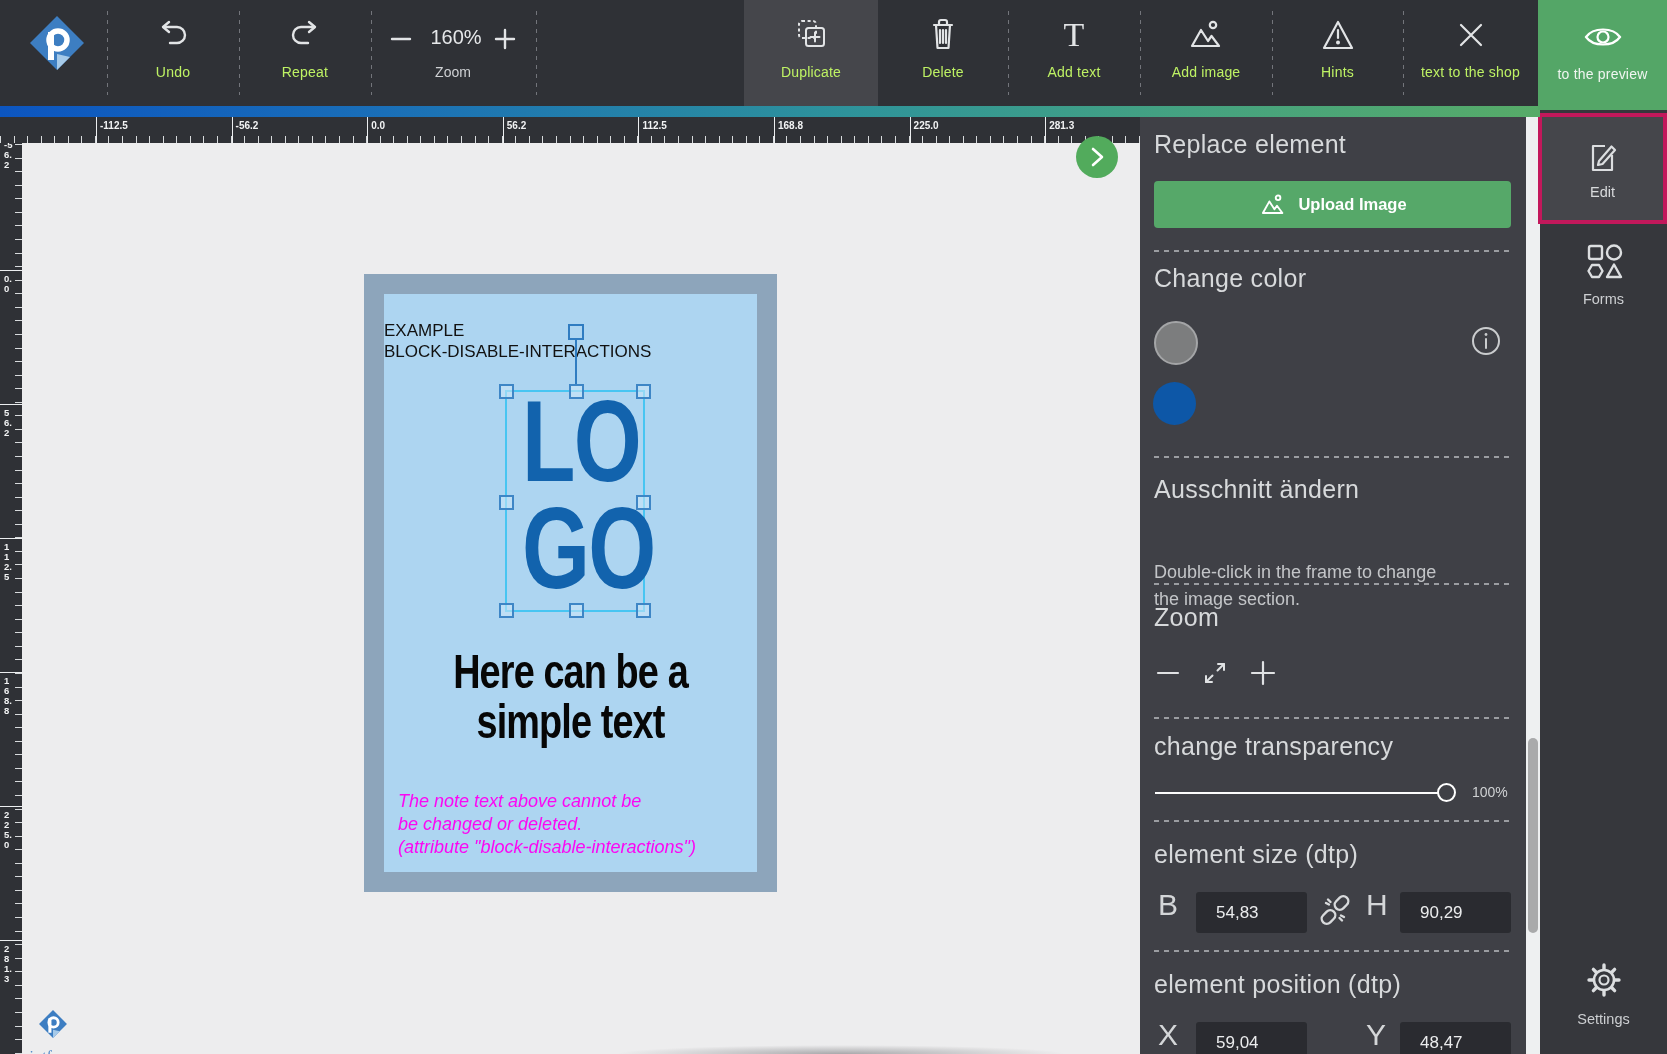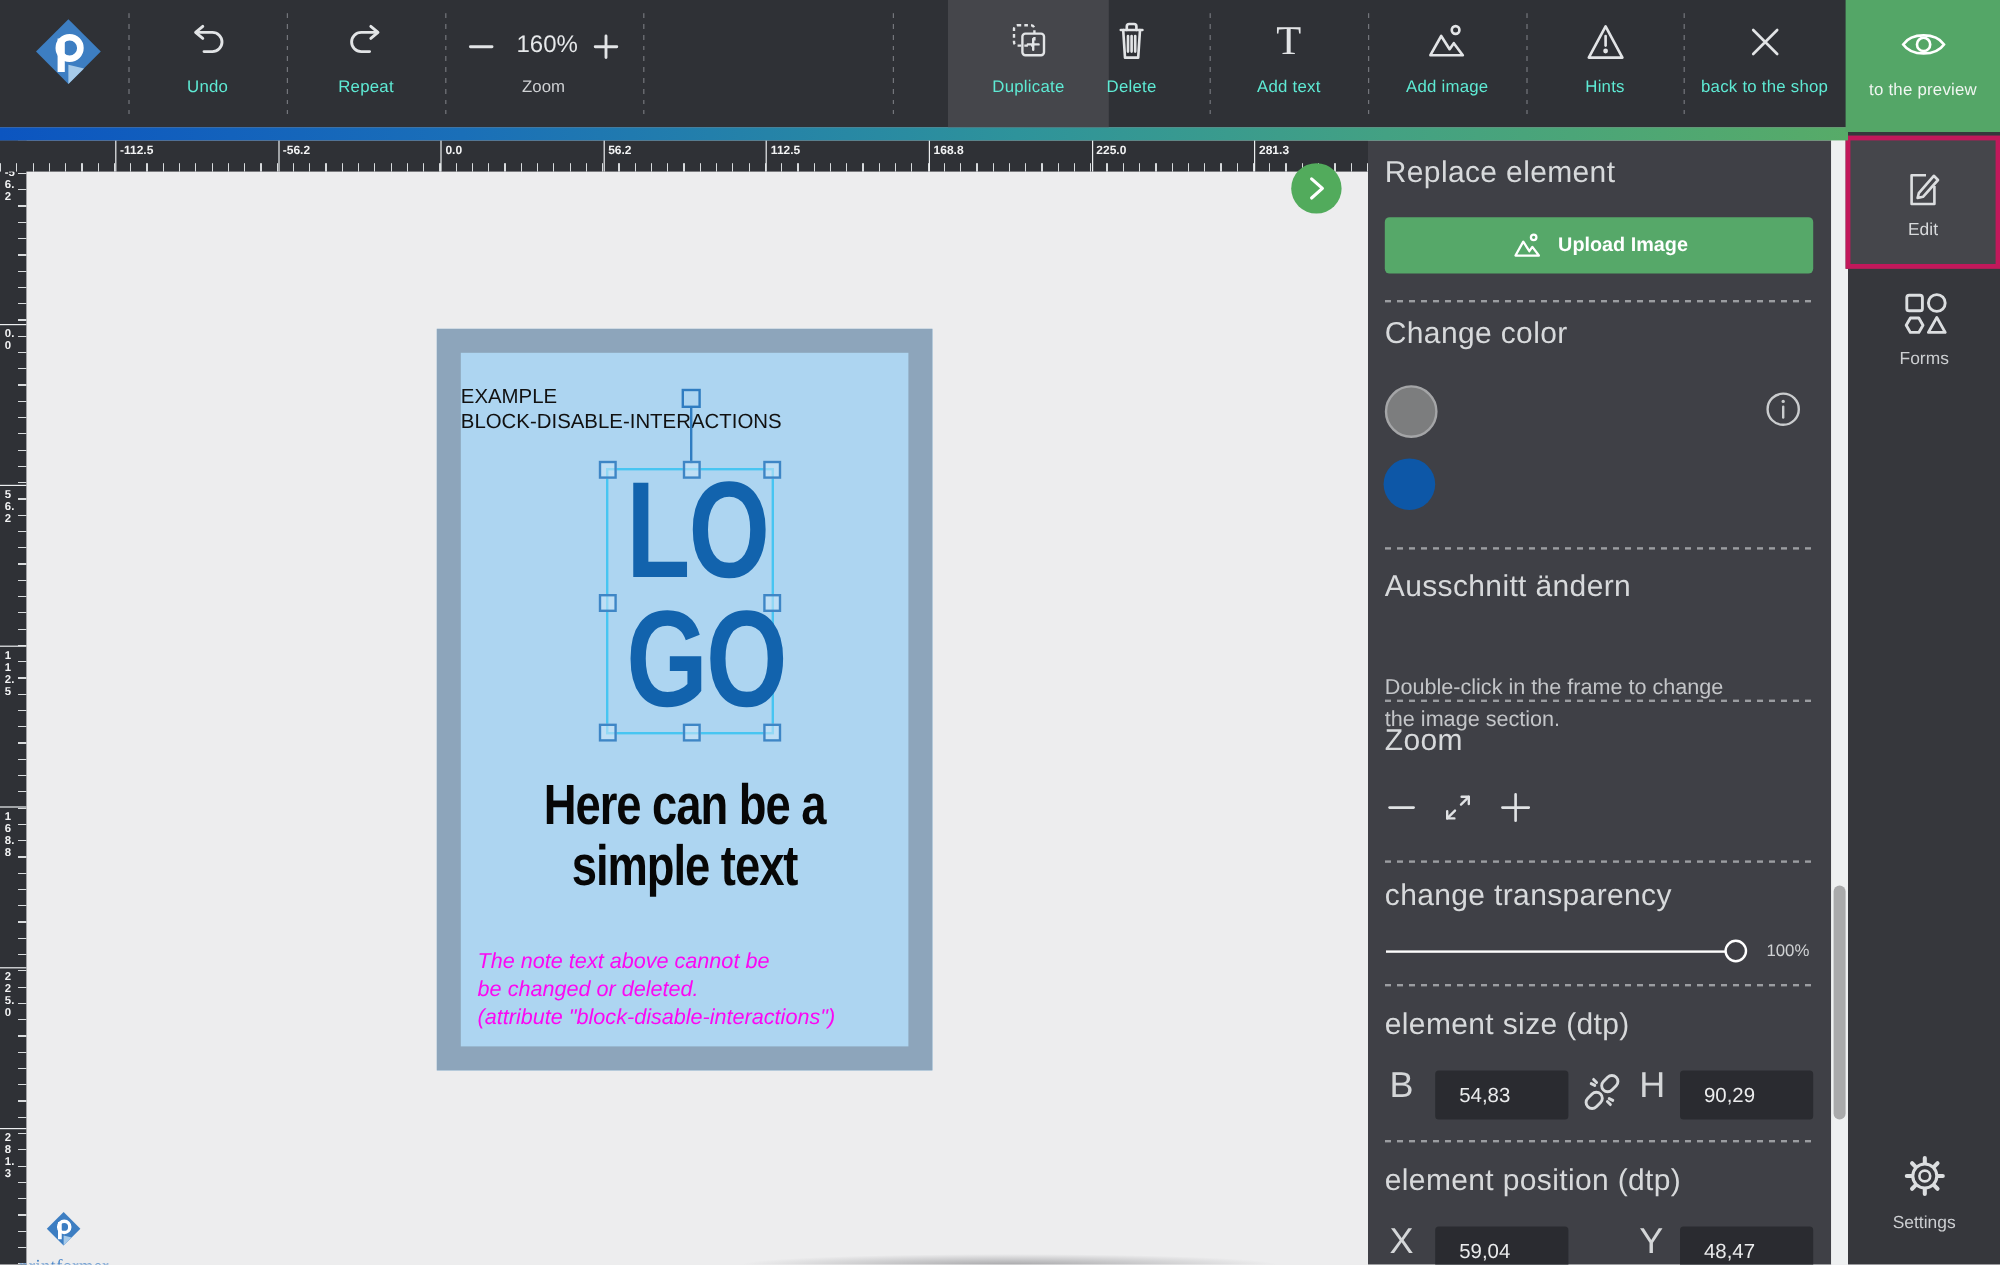--- a/index.html
+++ b/index.html
@@ -5,21 +5,21 @@
   * { margin:0; padding:0; box-sizing:border-box; }
   html,body { width:1667px; height:1054px; background:#ededee; font-family:"Liberation Sans",sans-serif; }
   #app { position:relative; width:1667px; height:1054px; overflow:hidden; background:#ededee; }
 
   
   .toolbar { position:absolute; left:0; top:0; width:1667px; height:106px; background:#2f3136; z-index:30; }
   .tdiv { position:absolute; top:11px; bottom:11px; width:1px;
           background-image:repeating-linear-gradient(180deg,#73757b 0 4px,transparent 4px 9px); }
   .tbtn { position:absolute; top:0; height:106px; text-align:center; cursor:pointer; }
   .tbtn .ico { position:absolute; left:0; right:0; top:14px; height:42px; display:flex; align-items:center; justify-content:center; color:#e2e4e6; }
-  .tbtn .lbl { position:absolute; left:0; right:0; top:64px; font-size:14px; color:#5eead4; letter-spacing:.2px; }
+  .tbtn .lbl { position:absolute; left:0; right:0; top:64px; font-size:14px; color:#bef264; letter-spacing:.2px; }
   .tbtn.active { background:#45464b; }
   .tbtn.preview { background:#54a667; }
   .tbtn.preview .lbl { color:#f0f6f1; }
   svg { display:block; }
   .t-glyph { font-family:"Liberation Serif",serif; font-size:34px; line-height:34px; color:#e2e4e6; }
   .zoomgrp-val { position:absolute; top:26px; font-size:20px; color:#e6e8ea; }
   .zoom-ib { position:absolute; top:26px; color:#e2e4e6; cursor:pointer; }
 
   
   .gradbar { position:absolute; left:0; top:106px; width:1540px; height:11px; z-index:25;
@@ -147,21 +147,21 @@
     <span class="zoom-ib" style="left:492px;">
       <svg width="26" height="26" viewBox="0 0 26 26" stroke="currentColor" stroke-width="2.4" stroke-linecap="round">
           <path d="M4 13 H22 M13 4 V22"></path>
         </svg>
     </span>
     <span class="lbl" style="position:absolute;left:383px;width:140px;top:64px;text-align:center;font-size:14px;color:#cfd1d4;">Zoom</span>
 
     <div class="tdiv" style="left:536px;"></div>
     <div class="tdiv" style="left:744px;"></div>
 
-    <div class="tbtn active" style="left:744px;width:134px;margin-left:46px;">
+    <div class="tbtn active" style="left:744px;width:134px;">
       <span class="ico">
         <svg width="38" height="38" viewBox="0 0 38 38" fill="none" stroke="currentColor" stroke-width="2" stroke-linejoin="round">
           <rect x="7" y="5" width="17" height="17" rx="3" stroke-dasharray="3 2.6"></rect>
           <rect x="14" y="12" width="18" height="18" rx="2.5"></rect>
           <path d="M23 16.5 V25.5 M18.5 21 H27.5" stroke-linecap="round"></path>
         </svg>
       </span>
       <span class="lbl">Duplicate</span>
     </div>
 
@@ -212,21 +212,21 @@
     </div>
 
     <div class="tdiv" style="left:1403px;"></div>
 
     <div class="tbtn" style="left:1403px;width:135px;">
       <span class="ico">
         <svg width="34" height="34" viewBox="0 0 34 34" stroke="currentColor" stroke-width="2.2" stroke-linecap="round">
             <path d="M7 7 L27 27 M27 7 L7 27"></path>
           </svg>
       </span>
-      <span class="lbl">back to the shop</span>
+      <span class="lbl">text to the shop</span>
     </div>
 
     <div class="tbtn preview" style="left:1538px;width:129px;height:110px;">
       <span class="ico" style="top:16px;">
         <svg width="42" height="30" viewBox="0 0 42 30" fill="none" stroke="#fff" stroke-width="2.2">
           <path d="M4 15 C 11 5, 31 5, 38 15 C 31 25, 11 25, 4 15 Z"></path>
           <circle cx="21" cy="15" r="5.5"></circle>
         </svg>
       </span>
       <span class="lbl" style="top:66px;">to the preview</span>

